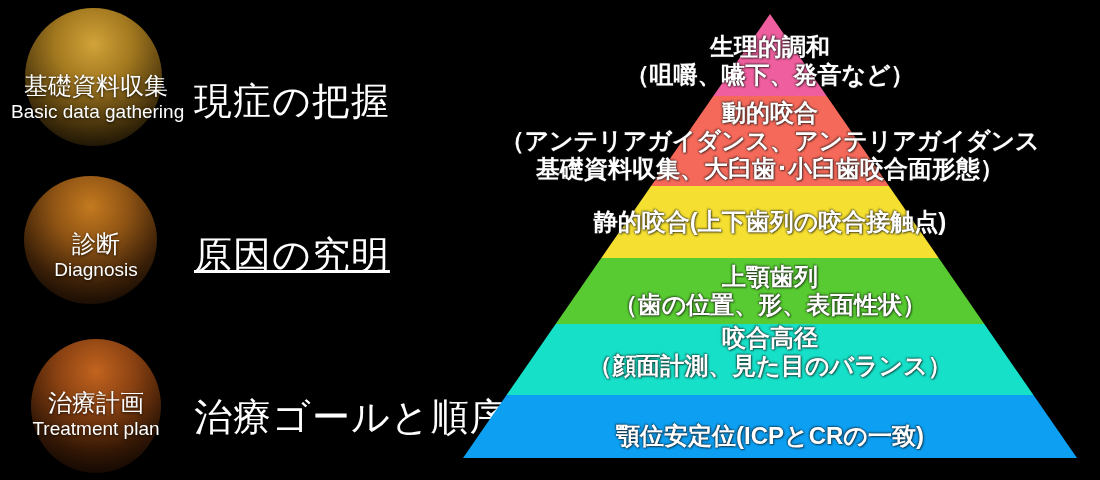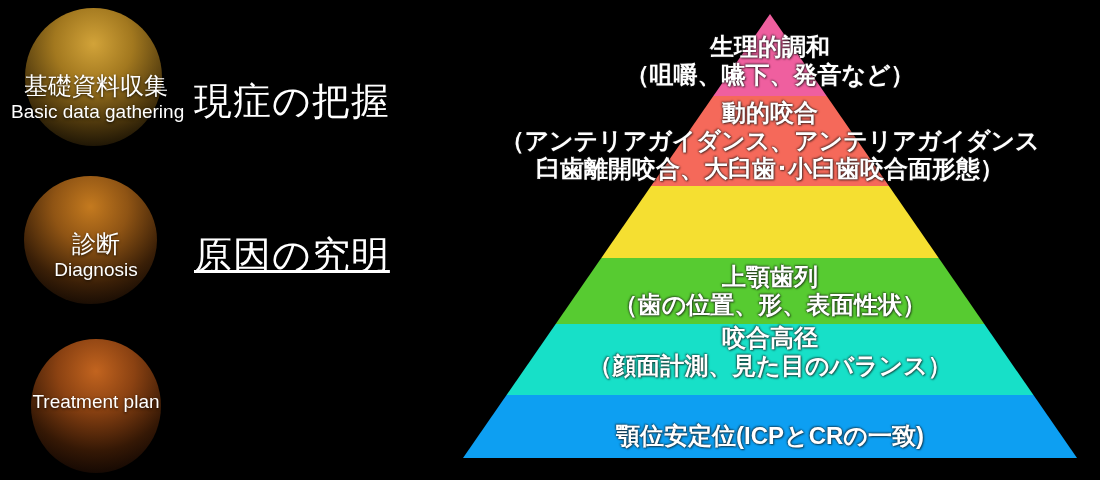--- a/index.html
+++ b/index.html
@@ -80,41 +80,46 @@
 
   <div class="sphere s2"></div>
   <div class="sphere-label sl2">
     <div class="jp">診断</div>
     <div class="en">Diagnosis</div>
   </div>
   <div class="heading h2">原因の究明</div>
 
   <div class="sphere s3"></div>
   <div class="sphere-label sl3">
+    <div class="jp">治療計画</div>
     <div class="en">Treatment plan</div>
   </div>
+  <div class="heading h3">治療ゴールと順序</div>
 
   <div class="pyramid">
     <div class="pyramid-shape">
       <div class="stripe st1" style="background-color: rgb(239, 95, 159);"></div>
       <div class="stripe st2" style="background-color: rgb(245, 105, 90);"></div>
       <div class="stripe st3" style="background-color: rgb(245, 223, 49);"></div>
       <div class="stripe st4" style="background-color: rgb(87, 203, 49);"></div>
       <div class="stripe st5" style="background-color: rgb(23, 224, 200);"></div>
       <div class="stripe st6" style="background-color: rgb(13, 159, 242);"></div>
     </div>
     <div class="pyramid-labels">
       <div class="plabel p1">
         <div>生理的調和</div>
         <div>（咀嚼、嚥下、発音など）</div>
       </div>
       <div class="plabel p2">
         <div>動的咬合</div>
         <div>（アンテリアガイダンス、アンテリアガイダンス</div>
-        <div>臼歯離開咬合、大臼歯･小臼歯咬合面形態）</div>
+        <div>基礎資料収集、大臼歯･小臼歯咬合面形態）</div>
+      </div>
+      <div class="plabel p3">
+        <div>静的咬合(上下歯列の咬合接触点)</div>
       </div>
       <div class="plabel p4">
         <div>上顎歯列</div>
         <div>（歯の位置、形、表面性状）</div>
       </div>
       <div class="plabel p5">
         <div>咬合高径</div>
         <div>（顔面計測、見た目のバランス）</div>
       </div>
       <div class="plabel p6">

